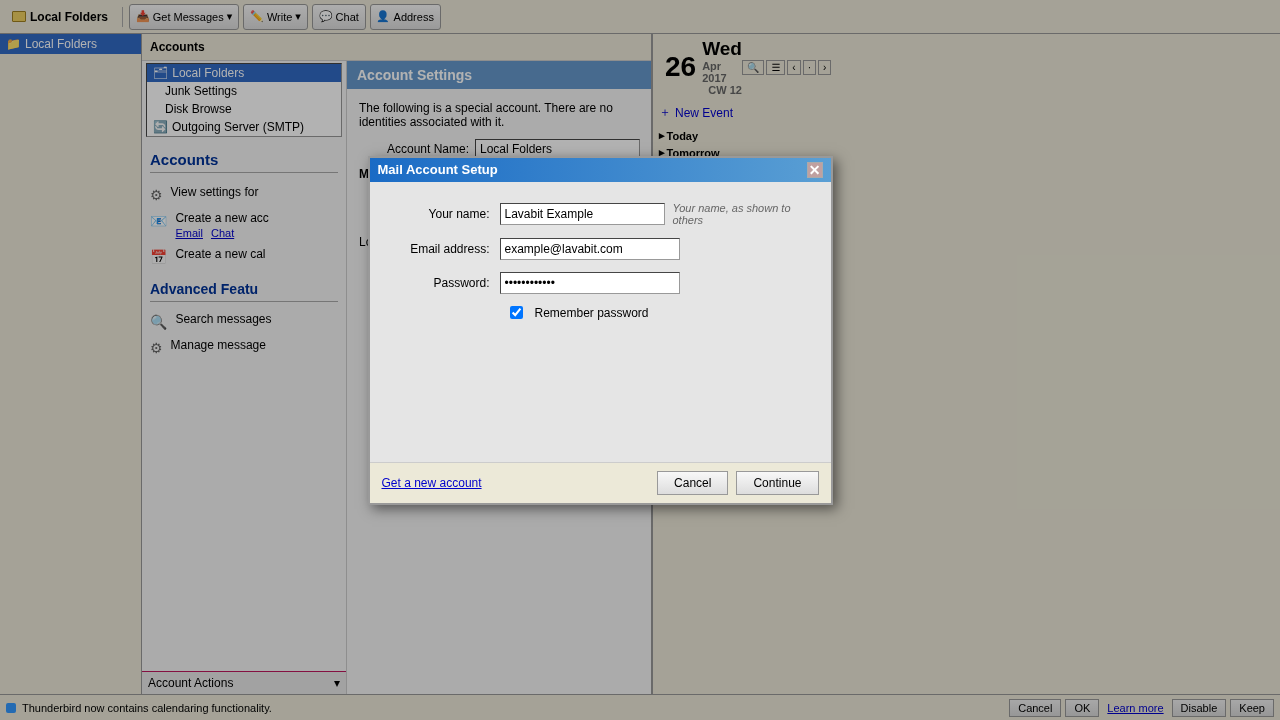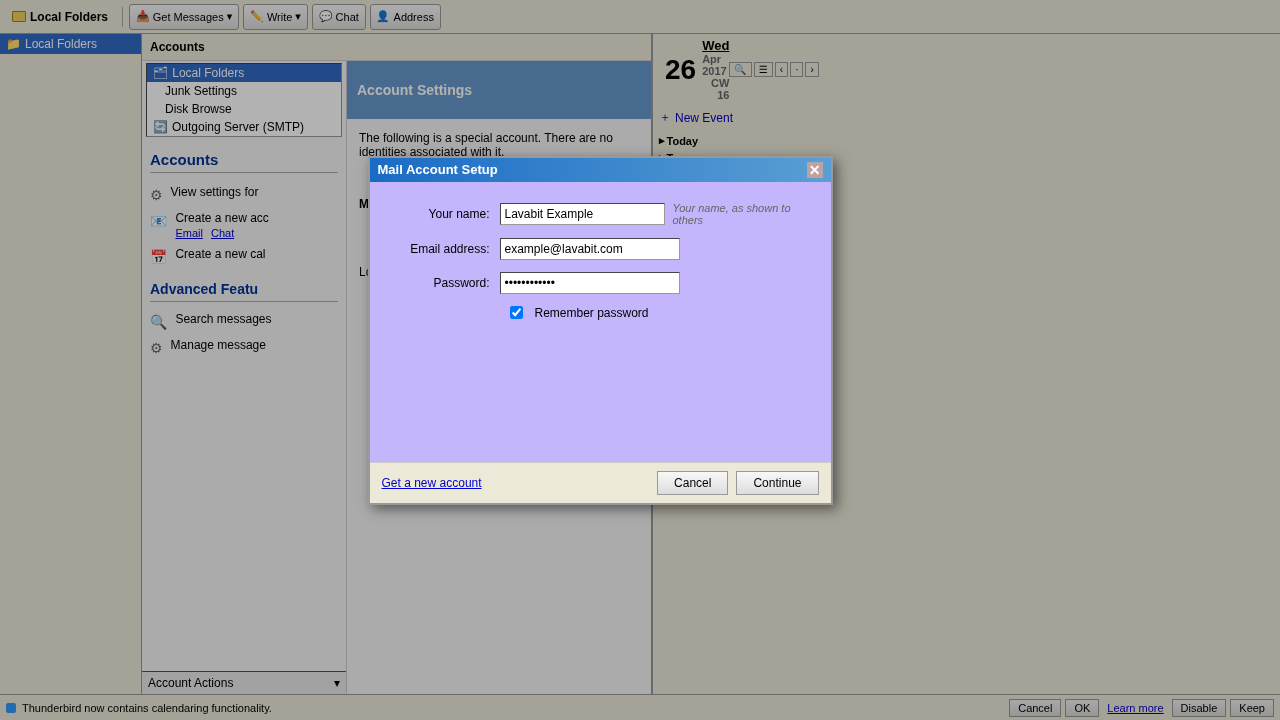--- a/index.html
+++ b/index.html
@@ -24,53 +24,53 @@
     
     .sidebar { width: 142px; background: #ece9d8; border-right: 1px solid #999; display: flex; flex-direction: column; }
     .sidebar-folder { display: flex; align-items: center; gap: 4px; padding: 3px 6px; font-size: 12px; cursor: pointer; color: #000; background: #316ac5; color: #fff; }
     .section-title { font-size: 15px; font-weight: bold; color: #003399; border-bottom: 1px solid #aaa; padding-bottom: 4px; margin-bottom: 8px; }
     .section-item { display: flex; align-items: flex-start; gap: 8px; padding: 4px 0; cursor: pointer; }
     .section-item-icon { font-size: 14px; color: #666; flex-shrink: 0; margin-top: 2px; }
     .section-item-sublinks { display: flex; gap: 8px; margin-top: 2px; font-size: 11px; color: #0000cc; text-decoration: underline; cursor: pointer; }
 
     
     .account-settings-panel { flex: 1; background: #f5f5f5; display: flex; flex-direction: column; overflow: hidden; }
-    .panel-header { background: #6699cc; padding: 21px 10px; font-size: 14px; font-weight: bold; color: #fff; }
+    .panel-header { background: #6699cc; padding: 6px 10px; font-size: 14px; font-weight: bold; color: #fff; }
     .panel-content { padding: 12px; font-size: 12px; flex: 1; overflow-y: auto; }
     .panel-desc { margin-bottom: 10px; color: #000; }
     .form-row { display: flex; align-items: center; margin-bottom: 8px; gap: 6px; }
     .form-label { font-size: 12px; color: #000; width: 110px; text-align: right; flex-shrink: 0; }
     .form-input { border: 1px inset #999; background: #fff; padding: 2px 4px; font-size: 12px; height: 20px; }
     .form-input.wide { width: 200px; }
 
     .storage-section { margin-top: 8px; }
     .storage-title { font-weight: bold; margin-bottom: 6px; }
     .checkbox-row { display: flex; align-items: center; gap: 4px; margin-bottom: 6px; padding-left: 10px; }
     .select-row { display: flex; align-items: center; gap: 6px; margin-bottom: 6px; padding-left: 10px; }
     .select-label { font-size: 12px; }
     .select-box { font-size: 12px; border: 1px inset #999; background: #fff; padding: 2px 4px; }
 
     
     .calendar-sidebar { width: 155px; background: #ece9d8; border-left: 1px solid #999; display: flex; flex-direction: column; }
     .cal-header { display: flex; justify-content: space-between; align-items: center; padding: 4px 6px; font-size: 12px; font-weight: bold; }
     .cal-date-big { font-size: 28px; font-weight: bold; color: #000; padding: 0 6px; }
-    .cal-day { font-size: 13px; color: #000; text-decoration: underline; }
+    .cal-day { font-size: 19px; color: #000; }
     .cal-month { font-size: 11px; color: #666; }
     .cal-week { font-size: 11px; color: #666; text-align: right; }
     .cal-nav { display: flex; gap: 2px; align-items: center; }
     .cal-nav-btn { font-size: 10px; cursor: pointer; border: 1px solid #999; background: #ece9d8; padding: 1px 4px; }
     .cal-new-event { display: flex; align-items: center; gap: 4px; padding: 4px 6px; font-size: 12px; color: #0000cc; cursor: pointer; }
     .cal-events { padding: 4px 6px; }
     .cal-event-group { margin-bottom: 4px; }
     .cal-event-label { font-size: 11px; font-weight: bold; color: #000; display: flex; align-items: center; gap: 2px; cursor: pointer; }
     .status-btn { padding: 1px 8px; border: 1px solid #999; background: linear-gradient(to bottom, #f0f0f0, #d8d8d8); cursor: pointer; font-size: 11px; height: 18px; display: flex; align-items: center; }
 
     
     .modal-overlay { position: absolute; top: 0; left: 0; width: 1280px; height: 720px; background: rgba(0,0,0,0.3); display: flex; align-items: center; justify-content: center; z-index: 100; }
-    .modal { background: #c4b5fd; border: 2px solid #999; width: 465px; box-shadow: 4px 4px 12px rgba(0,0,0,0.5); }
+    .modal { background: #e5e5e5; border: 2px solid #999; width: 465px; box-shadow: 4px 4px 12px rgba(0,0,0,0.5); }
     .modal-title-bar { background: linear-gradient(to right, #1a6bc5, #5a9fd4); color: #fff; padding: 4px 8px; display: flex; justify-content: space-between; align-items: center; font-size: 13px; font-weight: bold; }
     .modal-close { color: #fff; cursor: pointer; font-size: 14px; border: 1px solid #aaa; background: #c0a0a0; width: 16px; height: 16px; display: flex; align-items: center; justify-content: center; font-weight: bold; }
     .modal-body { padding: 20px 20px 10px 20px; }
     .modal-form-row { display: flex; align-items: center; margin-bottom: 12px; }
     .modal-label { width: 110px; text-align: right; padding-right: 10px; font-size: 12px; color: #000; flex-shrink: 0; }
     .modal-input-wrap { display: flex; align-items: center; gap: 8px; }
     .modal-input { border: 1px inset #999; background: #fff; padding: 2px 4px; font-size: 12px; height: 22px; width: 180px; }
     .modal-hint { font-size: 11px; color: #666; font-style: italic; }
     .modal-checkbox-row { display: flex; align-items: center; gap: 12px; margin-left: 120px; margin-bottom: 12px; }
     .modal-checkbox-row input { cursor: pointer; }
@@ -231,21 +231,21 @@
         </div>
       </div>
     </div>
 
     <div class="calendar-sidebar">
       <div class="cal-header">
         <span class="cal-date-big">26</span>
         <div>
           <div class="cal-day">Wed</div>
           <div class="cal-month">Apr 2017</div>
-          <div class="cal-week">CW 16</div>
+          <div class="cal-week">CW 12</div>
         </div>
         <div class="cal-nav">
           <button class="cal-nav-btn">🔍</button>
           <button class="cal-nav-btn">☰</button>
           <button class="cal-nav-btn">‹</button>
           <button class="cal-nav-btn">·</button>
           <button class="cal-nav-btn">›</button>
         </div>
       </div>
       <div class="cal-new-event">

